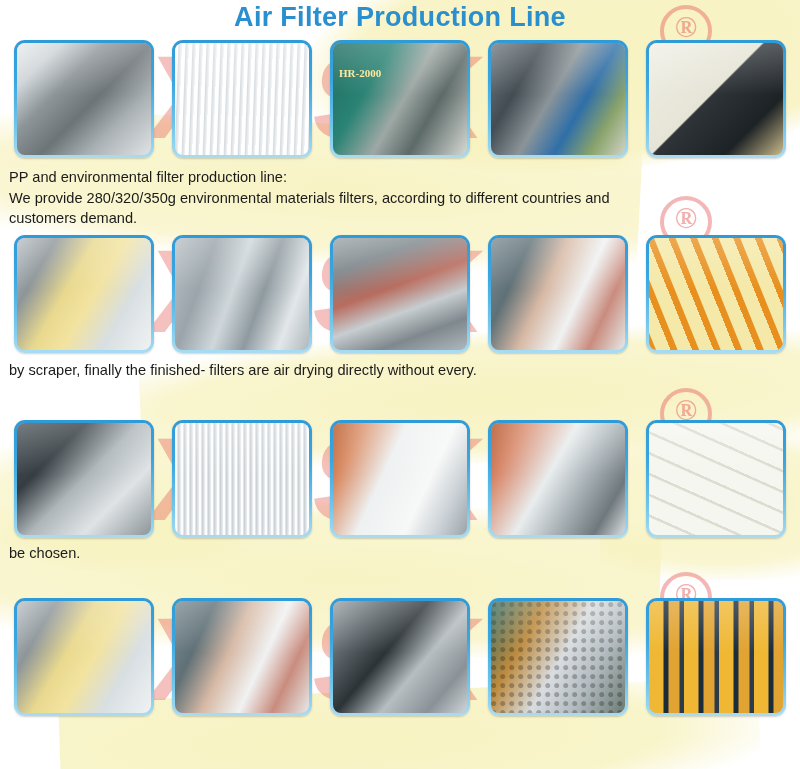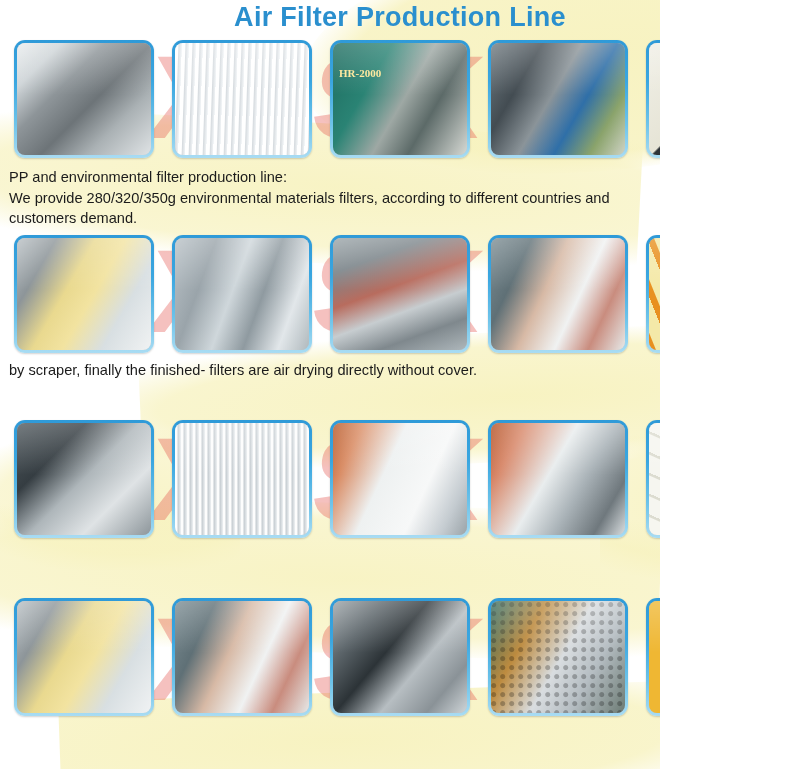--- a/index.html
+++ b/index.html
@@ -1,21 +1,21 @@
 <!DOCTYPE html>
 <html><head>
 <meta charset="utf-8">
 <style>
   html,body{margin:0;padding:0;}
   body{
     width:800px;height:769px;background:#ffffff;
     font-family:"Liberation Sans", sans-serif;
     position:relative;overflow:hidden;
   }
-  #page{position:relative;width:660px;height:769px;overflow:hidden;background:#fff;}
+  #page{position:relative;width:800px;height:769px;overflow:hidden;background:#fff;}
 
   
   .swoosh{position:absolute;background:#f7f3c8;pointer-events:none;z-index:1;}
   .sw-a{left:300px;top:-70px;width:620px;height:240px;border-radius:50%;
         background:radial-gradient(ellipse at 50% 50%, rgba(247,242,190,.95) 0%, rgba(247,242,190,.85) 60%, rgba(255,255,255,0) 72%);
         transform:rotate(-6deg);}
   .sw-b{left:-120px;top:120px;width:760px;height:140px;
         background:radial-gradient(ellipse at 60% 45%, rgba(247,242,190,.9) 0%, rgba(247,242,190,.7) 55%, rgba(255,255,255,0) 74%);
         transform:rotate(3deg);}
   .sw-c{left:140px;top:330px;width:820px;height:130px;
@@ -249,21 +249,21 @@
         <div class="photo">
           <div class="inner">
             <div class="sp tx-orangegrid blur"></div>
             <div class="gloss"></div>
           </div>
         </div>
       </div>
   </div>
 
   <div class="para" style="top:360px;">
-    <span class="l">by scraper, finally the finished- filters are air drying directly without cover.</span>
+    <span class="l">by scraper, finally the finished- filters are air drying directly without every.</span>
   </div>
 
   <div class="row" style="top:420px;">
     <div class="cell">
         <div class="photo">
           <div class="inner">
             <div class="sp tx-press blur"></div>
             <div class="gloss"></div>
           </div>
         </div>
@@ -300,20 +300,21 @@
         <div class="photo">
           <div class="inner">
             <div class="sp tx-blocks blur"></div>
             <div class="gloss"></div>
           </div>
         </div>
       </div>
   </div>
 
   <div class="para" style="top:543px;">
+    <span class="l">be chosen.</span>
   </div>
 
   <div class="row" style="top:598px;">
     <div class="cell">
         <div class="photo">
           <div class="inner">
             <div class="sp tx-yellowroll blur"></div>
             <div class="gloss"></div>
           </div>
         </div>

